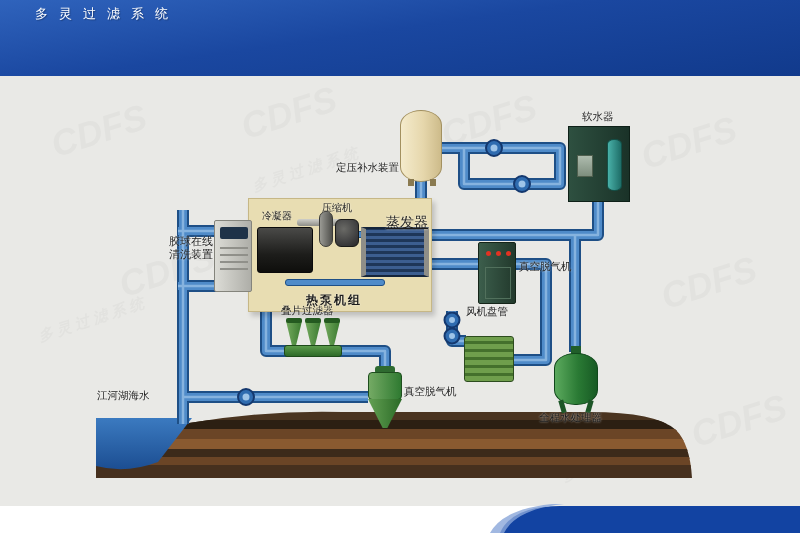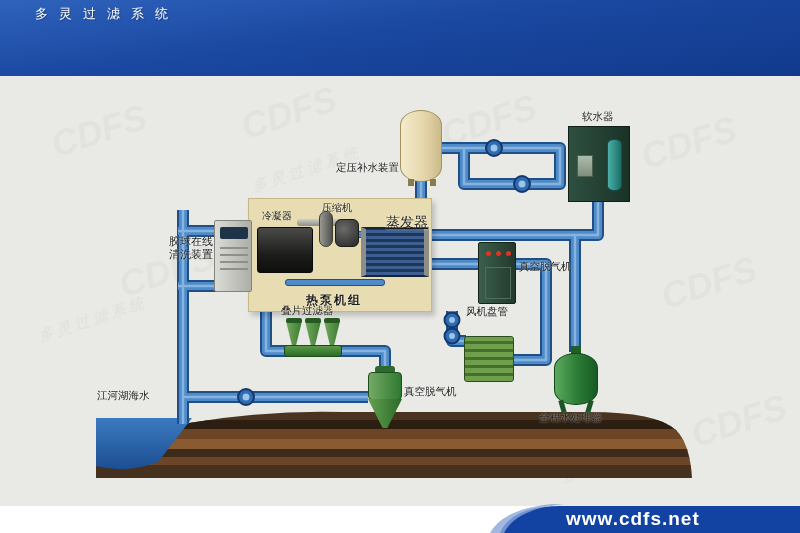--- a/index.html
+++ b/index.html
@@ -269,15 +269,14 @@
   <div class="lbl" style="left:281px; top:304px;">叠片过滤器</div>
   <div class="lbl" style="left:466px; top:305px;text-align:right;">风机盘管</div>
   <div class="lbl" style="left:404px; top:385px;">真空脱气机</div>
   <div class="lbl" style="left:539px; top:411px;">全程水处理器</div>
   <div class="lbl" style="left:97px;  top:389px;">江河湖海水</div>
 
   <svg class="footer-svg" width="800" height="533" viewBox="0 0 800 533">
     <path d="M 500 533 Q 512 506 560 506 L 800 506 L 800 533 Z" fill="#1243a2"></path>
     <path d="M 490 533 Q 503 509 552 504 L 564 504 Q 516 509 504 533 Z" fill="#8aa6da" opacity="0.8"></path>
   </svg>
-  <div class="footer-url">www.cdfs.net</div>
 
 </div>
 
 </body></html>

